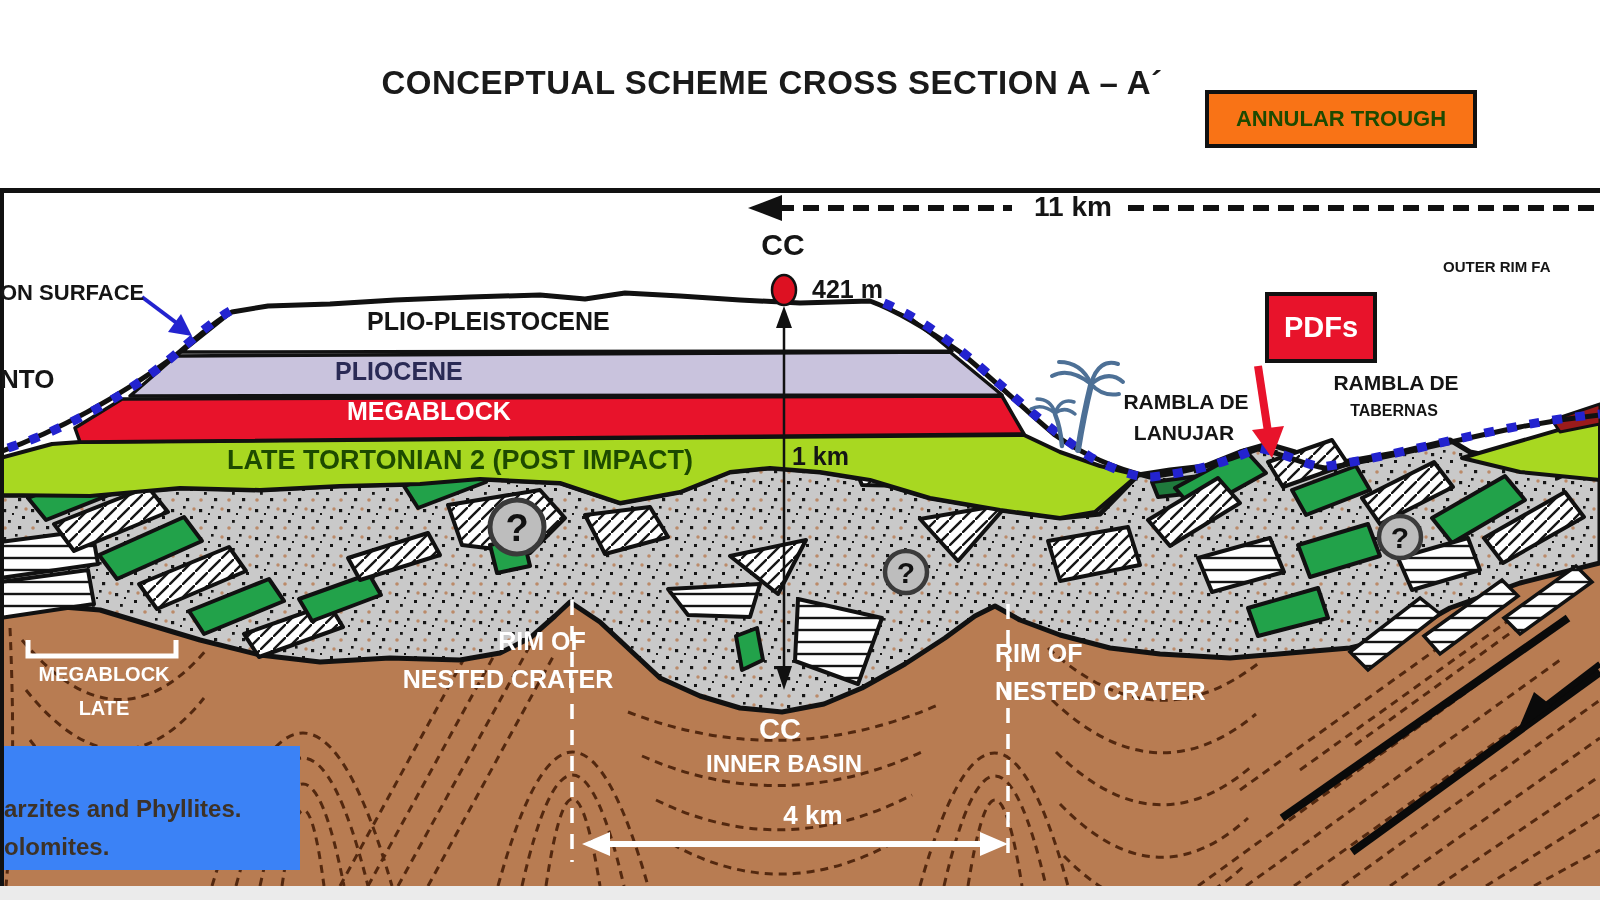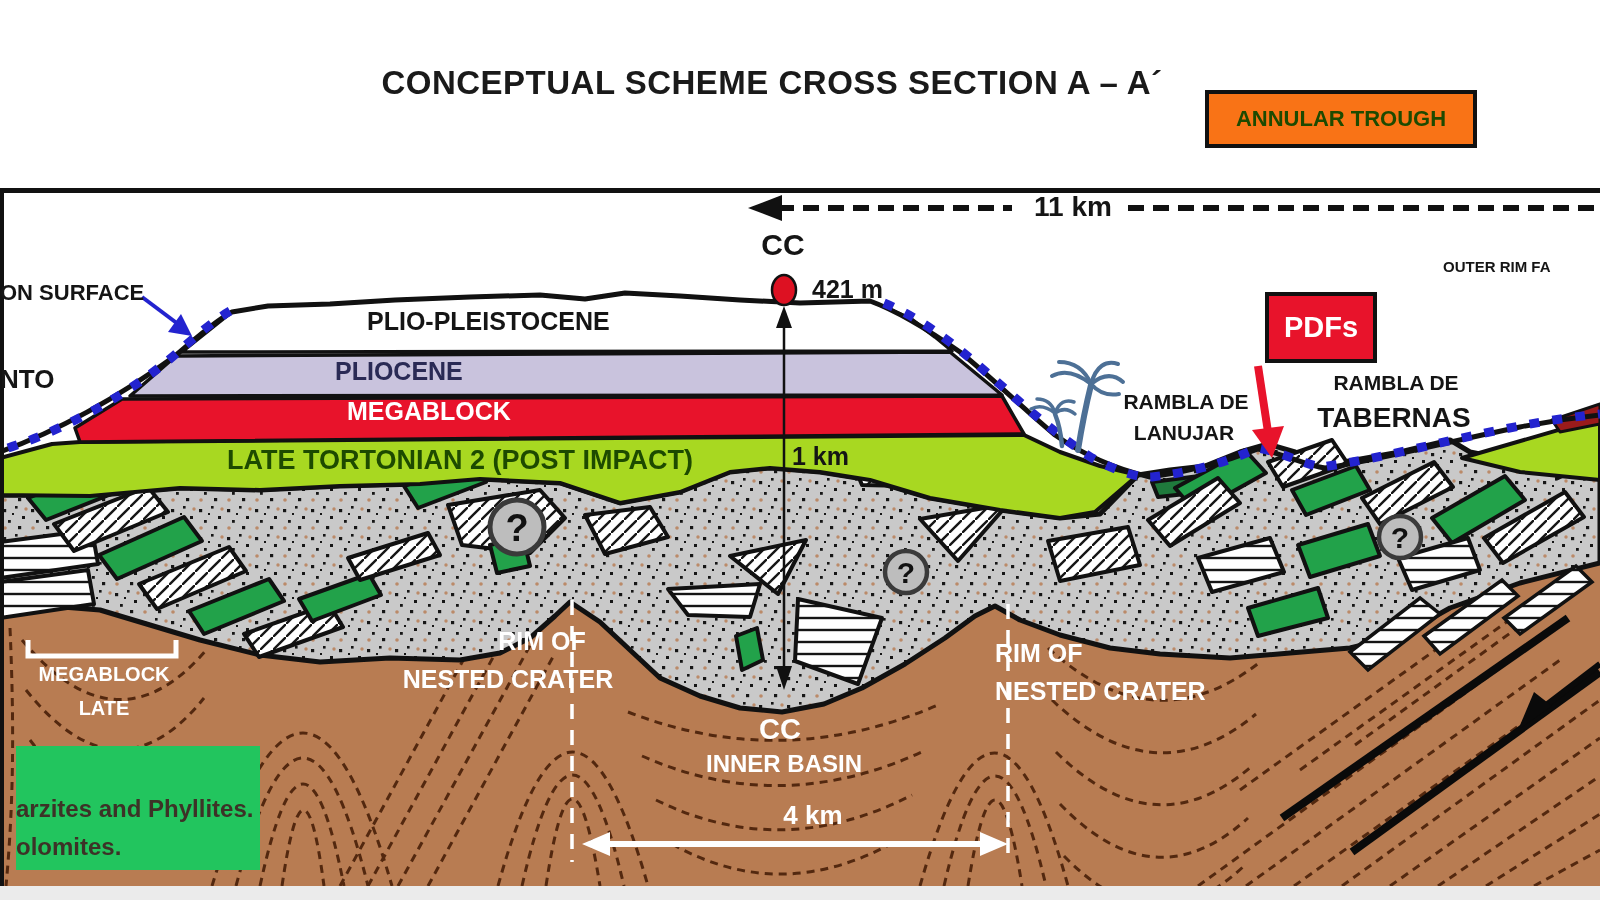--- a/index.html
+++ b/index.html
@@ -12,21 +12,21 @@
   .wht{color:#ffffff;}
   .navy{color:#2a2a55;}
   .dgreen{color:#1d4a00;}
   .title{font-size:33px;letter-spacing:.5px;color:#1a1a1a;}
   .box-annular{position:absolute;left:1205px;top:90px;width:264px;height:50px;
     background:#f97316;border:4px solid #111;display:flex;align-items:center;justify-content:center;
     font-weight:700;font-size:22px;color:#1d4a00;}
   .box-pdfs{position:absolute;left:1221px;top:292px;width:104px;height:63px;
     background:#e8132b;border:4px solid #111;display:flex;align-items:center;justify-content:center;
     font-weight:700;font-size:29px;color:#fff;margin-left:44px;}
-  .legend-box{position:absolute;left:16px;top:746px;width:244px;height:124px;background:#22c55e;}
+  .legend-box{position:absolute;left:4px;top:746px;width:296px;height:124px;background:#3b82f6;}
   .legend-box .lbl{color:#3d3227;font-size:24px;}
   .qmark{font:700 38px "Liberation Sans",sans-serif;fill:#111;}
   .qmark-s{font:700 30px "Liberation Sans",sans-serif;fill:#111;}
 </style>
 </head>
 <body>
 
 <div id="stage">
 
 <svg width="1600" height="900" viewBox="0 0 1600 900">
@@ -259,21 +259,21 @@
 <div class="lbl blk" style="left:0px;top:281px;font-size:22px;">ON SURFACE</div>
 <div class="lbl blk" style="left:0px;top:366px;font-size:26px;">NTO</div>
 
 <div class="box-pdfs">
   <span>PDFs</span>
 </div>
 
 <div class="lbl ctr blk" style="left:1186px;top:391px;font-size:21px;">RAMBLA DE</div>
 <div class="lbl ctr blk" style="left:1184px;top:422px;font-size:21px;">LANUJAR</div>
 <div class="lbl ctr blk" style="left:1396px;top:372px;font-size:21px;">RAMBLA DE</div>
-<div class="lbl ctr blk" style="left:1394px;top:403px;font-size:28px;">TABERNAS</div>
+<div class="lbl ctr blk" style="left:1394px;top:403px;font-size:16px;">TABERNAS</div>
 
 <div class="lbl blk" style="left:367px;top:308px;font-size:25px;">PLIO-PLEISTOCENE</div>
 <div class="lbl navy" style="left:335px;top:358px;font-size:25px;">PLIOCENE</div>
 <div class="lbl wht" style="left:347px;top:398px;font-size:25px;">MEGABLOCK</div>
 <div class="lbl dgreen" style="left:227px;top:446px;font-size:27px;">LATE TORTONIAN 2 (POST IMPACT)</div>
 
 <div class="lbl blk" style="left:792px;top:443px;font-size:25px;">1 km</div>
 
 <div class="lbl ctr wht" style="left:104px;top:664px;font-size:20px;">MEGABLOCK</div>
 <div class="lbl ctr wht" style="left:104px;top:698px;font-size:20px;">LATE</div>

